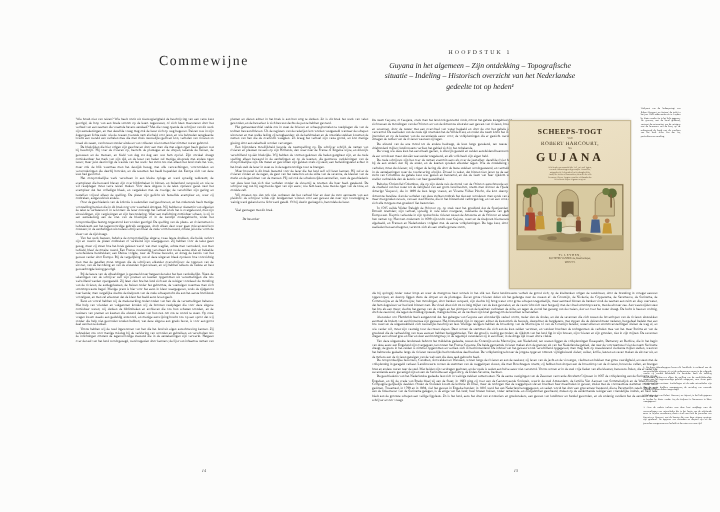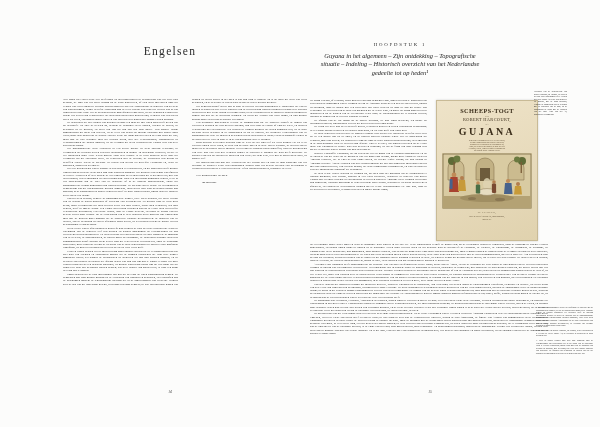--- a/index.html
+++ b/index.html
@@ -26,41 +26,41 @@
                  font-style:italic;font-size:6.4px;line-height:8.4px;color:#222;}
   .upper-col{position:absolute;left:310px;top:99px;width:117px;height:142px;overflow:hidden;}
   .lower-block{position:absolute;left:310px;top:243px;width:238px;height:145px;overflow:hidden;}
   .lower-block p.contin{text-indent:0;}
   .margin-caption{position:absolute;left:534px;top:90px;width:33px;
                   font-size:2px;line-height:2.55px;text-align:justify;color:#141414;}
   .footnotes{position:absolute;left:536px;top:306px;width:57px;
              font-size:2px;line-height:2.6px;text-align:justify;color:#1a1a1a;}
   .footnotes .fn{margin-bottom:2.2px;}
   
-  .plate{position:absolute;left:436px;top:100px;width:102px;height:141px;box-sizing:border-box;
+  .plate{position:absolute;left:424px;top:100px;width:102px;height:141px;box-sizing:border-box;
          background:linear-gradient(160deg,#eee3c8 0%,#e7dabb 55%,#e0d2ae 100%);
          border:1px solid #c8ba96;box-shadow:0 0 2px rgba(0,0,0,.18);
          text-align:center;color:#43351f;padding-top:6px;}
   .pl-title{font-size:6.3px;font-weight:700;letter-spacing:.4px;color:#3c2f1c;}
   .pl-van{font-size:2.1px;margin-top:.5px;color:#55432b;}
   .pl-author{font-size:4.3px;letter-spacing:.4px;margin-top:.5px;color:#3c2f1c;}
   .pl-na{font-size:2.1px;margin-top:.5px;color:#55432b;}
   .pl-gujana{font-size:10px;font-weight:700;letter-spacing:2.5px;margin-top:1px;color:#3c2f1c;}
   .pl-sub{font-size:1.7px;line-height:2.15px;margin:2px 6px 0;color:#5a4830;}
   .engraving{display:block;margin:2px auto 0;}
   .pl-imprint{font-size:2.1px;line-height:2.7px;margin-top:3px;color:#46371f;}
   .pl-imprint .l0{font-size:2.5px;letter-spacing:.5px;}
 </style>
 </head>
 <body>
 
 <div class="spread">
 
   <div>
-    <div class="preface-title">Engelsen</div>
+    <div class="preface-title">Commewijne</div>
 
     <div class="cols t">
       <p class="first">'Wie houdt niet van reizen? Wie heeft nooit uit nieuwsgierigheid de beschrijving van een verre kust gevolgd, de loop van een brede stroom op de kaart nagewezen, of zich laten meevoeren door het verhaal van een zeeman die vreemde havens aandeed?' Met die vraag opende de schrijver van dit werk zijn aantekeningen, en met dezelfde vraag mag ook de lezer zich op weg begeven. Reizen was in zijn dagen geen lichte zaak: wie de oceaan overstak nam afscheid voor jaren, en wie behouden terugkeerde bracht een wereld aan verhalen mee die men thuis nauwelijks geloven kon, verhalen van rivieren zo breed als zeeën, van bossen zonder einde en van volkeren wier namen hier nimmer waren gehoord.</p>
       <p>De bladzijden die hier volgen zijn geschreven door een man die met eigen ogen heeft gezien wat hij beschrijft. Hij voer de rivieren op, bezocht de plantages en de dorpen, tekende de huizen, de gewassen en de mensen, en hield van dag tot dag aan wat hem opviel. Zijn oordeel draagt onmiskenbaar het merk van zijn tijd, en de lezer van heden zal menige uitspraak met andere ogen lezen; maar juist daarin ligt de waarde van het werk: het toont ons niet alleen het land zoals het was, maar ook de blik waarmee men het destijds bezag, met alle verwachtingen, vooroordelen en verwonderingen die daarbij hoorden, en die tezamen het beeld bepaalden dat Europa zich van deze kust had gevormd.</p>
       <p>Het oorspronkelijke werk verscheen in een kleine oplage en werd spoedig zeldzaam; de exemplaren die bewaard bleven zijn over bibliotheken in binnen- en buitenland verspreid, en wie ze wil raadplegen moet verre reizen maken. Voor deze uitgave is de tekst opnieuw gezet naar het exemplaar dat het volledigst bleek, en vergeleken met de overige; de verschillen zijn gering en betreffen vrijwel alleen de spelling. De platen zijn gelicht uit hetzelfde exemplaar en, waar zij ontbraken, aangevuld uit andere.</p>
       <p>Over de geschiedenis van de kolonie is sedertdien veel geschreven, en het onderzoek heeft menige voorstelling herzien die in dit boek nog voor waarheid doorgaat. Wij hebben er niettemin van afgezien de tekst te verbeteren of in te korten: de lezer ontvangt het verhaal zoals het is overgeleverd, met zijn uitweidingen, zijn vergissingen en zijn bewondering. Waar een toelichting onmisbaar scheen, is zij in een aantekening aan de voet van de bladzijde of in de kantlijn ondergebracht, zodat het oorspronkelijke betoog ongestoord kan worden gevolgd. De spelling van de plaats- en riviernamen is behoedzaam aan het tegenwoordige gebruik aangepast, doch alleen daar waar geen misverstand kon ontstaan; in de aanhalingen uit oudere schrijvers bleef de oude vorm bewaard, omdat juist die vorm de kleur van de tijd draagt.</p>
       <p>Van het werk bestaan, behalve de oorspronkelijke uitgave, twee latere drukken, die beide verkort zijn en waarin de platen ontbreken of verkleind zijn weergegeven. Zij hebben voor de tekst geen gezag, maar zij tonen hoe het boek gelezen werd: wat men wegliet, achtte men verouderd, wat men behield, bleef de moeite waard. Een Franse overzetting verscheen kort na de eerste druk en beleefde verscheidene herdrukken; een Duitse volgde, naar de Franse bewerkt, en droeg de kennis van het gewest verder door Europa. Bij de vergelijking van al deze uitgaven bleek opnieuw hoe voorzichtig men met de getallen moet omgaan die de schrijvers elkander overschrijven: de opgaven van de uitvoer, van de bevolking en van de afstanden lopen uiteen, en wij hebben telkens de oudste en best gewaarborgde lezing gevolgd.</p>
       <p>Bij de keuze van de afbeeldingen is gestreefd naar hetgeen de tekst het best verduidelijkt. Naast de tekeningen van de schrijver zelf zijn prenten en kaarten opgenomen uit verzamelingen die ons welwillend werden opengesteld. Zij laten zien hoe het land zich aan de reiziger voordeed: de monding van de rivieren, de aanlegplaatsen, de huizen onder het geboomte, de vaartuigen waarmee men zich stroomopwaarts begaf. Menige prent is hier voor het eerst in kleur weergegeven, zoals de tijdgenoot haar kende; men vergelijke slechts de titelprent van de oude scheepstocht die aan het eerste hoofdstuk voorafgaat, en men zal erkennen dat de kleur het beeld eerst leven geeft.</p>
       <p>Eerst en vooral hebben wij de medewerking ondervonden van hen die de verzamelingen beheren. Met hulp van vrienden en vakgenoten konden wij de bronnen raadplegen die voor deze uitgave onmisbaar waren; wij danken de bibliotheken en archieven die ons hun schatten toonden, en de bezitters van prenten en kaarten die afstand deden van hun rust om ons te woord te staan. Op onze vragen kwam steeds een geduldig antwoord, en menige aanwijzing bracht ons op een spoor dat wij zonder die hulp niet gevonden zouden hebben; wat deze uitgave aan goeds bevat, is voor een groot deel aan hen te danken.</p>
       <p>Voorts hebben wij de raad ingewonnen van hen die het land uit eigen aanschouwing kennen. Zij behoedden ons voor menige misslag bij de verklaring van woorden en gebruiken, en verschaften ons de inlichtingen omtrent de tegenwoordige toestand die in de aantekeningen zijn verwerkt. Hetgeen over de taal van het land wordt gezegd, werd nagezien door kenners; de lijst van inheemse namen van planten en dieren achter in het boek is aan hun zorg te danken. Zo is dit boek het werk van velen geworden, en de bewerker is zich bewust slechts de pen te hebben gevoerd.</p>

